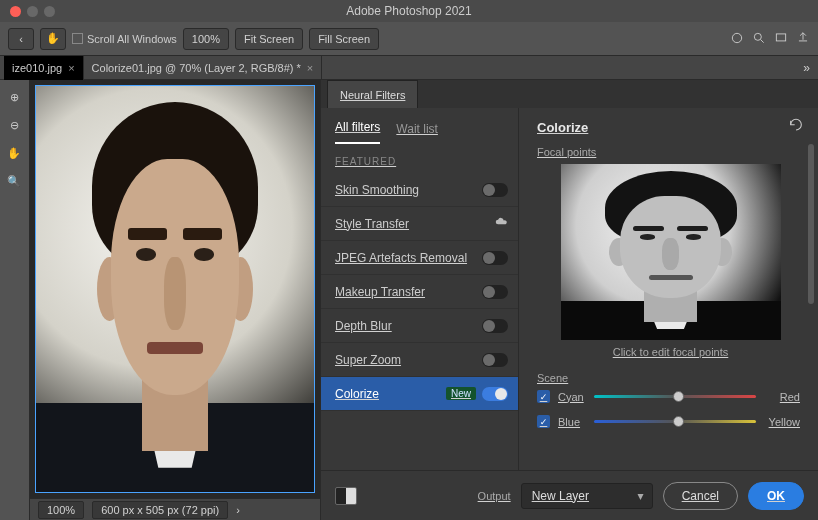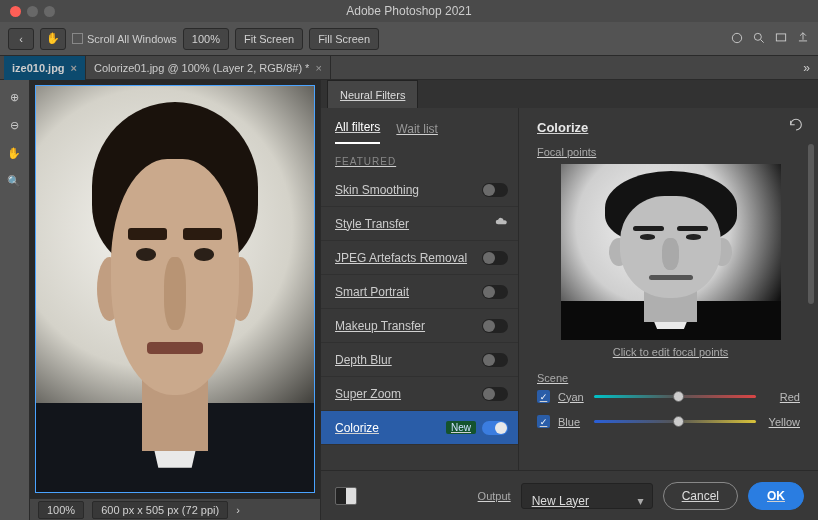--- a/index.html
+++ b/index.html
@@ -12,21 +12,21 @@
 .app-title { position:absolute; left:0; right:0; text-align:center; color:#ccc; font-size:12px; pointer-events:none; }
 
 .toolbar { height: 34px; background: #535353; display: flex; align-items: center; padding: 0 8px; gap: 6px; border-bottom: 1px solid #2a2a2a; }
 .tool-btn { height: 22px; padding: 0 8px; background: #454545; border: 1px solid #2a2a2a; border-radius: 3px; color: #d1d1d1; display:flex; align-items:center; font-size:11px; cursor:pointer; }
 .tool-icon-btn { width:26px; height:22px; background:#454545; border:1px solid #2a2a2a; border-radius:3px; display:flex; align-items:center; justify-content:center; cursor:pointer; color:#d1d1d1;}
 .toolbar-right { margin-left:auto; display:flex; gap:8px; align-items:center; color:#ccc; }
 .icon-sm svg { width:14px; height:14px; stroke:#d1d1d1; fill:none; }
 
 .tabstrip { height: 24px; background: #454545; display:flex; align-items:center; padding-left:4px; border-bottom:1px solid #2a2a2a; }
 .doc-tab { height:24px; display:flex; align-items:center; padding:0 8px; font-size:11px; color:#ccc; border-right:1px solid #2a2a2a; }
-.doc-tab.inactive { background:#0c4a6e;font-weight:bold; }
+.doc-tab.inactive { background:#000000; }
 .doc-tab .x { margin-left:6px; color:#999; cursor:pointer; }
 .chev { margin-left:auto; padding:0 8px; font-size:12px; color:#ccc; }
 
 .main { display:flex; height: calc(520px - 22px - 34px - 24px); }
 
 .leftbar { width:30px; background:#535353; border-right:1px solid #2a2a2a; display:flex; flex-direction:column; align-items:center; gap:10px; padding-top:8px;}
 .leftbar .ic { width:18px; height:18px; display:flex; align-items:center; justify-content:center; cursor:pointer; color:#ccc; }
 
 .canvas-area { flex:0 0 290px; background:#282828; display:flex; flex-direction:column; }
 .canvas-viewport { flex:1; display:flex; align-items:center; justify-content:center; padding:4px; }
@@ -67,21 +67,21 @@
 .sl-lbl { width:28px; font-size:11px; color:#bbb; }
 .sl-lbl-r { width:36px; font-size:11px; color:#bbb; text-align:right;}
 .track { flex:1; height:3px; border-radius:2px; position:relative; cursor:pointer;}
 .track.cyan-red { background:linear-gradient(90deg,#00c2c7,#555 50%,#d94545);}
 .track.blue-yell { background:linear-gradient(90deg,#2a5fd8,#555 50%,#d8c23a);}
 .thumb{position:absolute;top:-4px;width:11px;height:11px;border-radius:50%;background:#ccc;border:1px solid #666;}
 
 .bottom-bar { height:50px; background:#383838; border-top:1px solid #2a2a2a; display:flex; align-items:center; padding:0 14px; gap:10px; }
 .preview-ic{width:22px;height:18px;border:1px solid #666;border-radius:2px;cursor:pointer;background:linear-gradient(90deg,#222 50%,#ddd 50%);}
 .out-lbl{margin-left:auto;font-size:11px;color:#aaa;}
-.select{height:26px;background:#2d2d2d;border:1px solid #222;border-radius:3px;color:#ddd;padding:0 26px 0 10px;font-size:12px;position:relative;cursor:pointer;min-width:132px;display:flex;align-items:flex-end;}
+.select{height:26px;background:#2d2d2d;border:1px solid #222;border-radius:3px;color:#ddd;padding:0 26px 0 10px;font-size:12px;position:relative;cursor:pointer;min-width:132px;display:flex;align-items:center;}
 .select::after{content:"▾";position:absolute;right:8px;color:#aaa;}
 .btn{height:28px;padding:0 18px;border-radius:14px;font-size:12px;display:flex;align-items:center;cursor:pointer;border:1px solid #888;background:transparent;color:#ddd;}
 .btn.primary{background:#2a7de1;border-color:#2a7de1;color:#fff;font-weight:600;}
 
 .scroll-track{position:absolute;right:4px;top:36px;bottom:10px;width:6px;}
 .scroll-thumb{position:absolute;top:0;width:6px;height:160px;background:#5a5a5a;border-radius:3px;}
 .bg-light{position:absolute;inset:0;background:radial-gradient(circle at 42% 35%, #f5f4f0 0%, #d4d2c9 45%, #1a1916 85%);}
 .hair{position:absolute;left:20%;top:4%;width:60%;height:42%;background:#1a120c;border-radius:50% 50% 40% 40%;}
 .face{position:absolute;left:27%;top:18%;width:46%;height:58%;background:#caa98c;border-radius:44% 44% 48% 48%;}
 .ear{position:absolute;width:9%;height:16%;background:#c19e81;border-radius:50%;}
@@ -139,21 +139,21 @@
         </svg></span>
   </div>
 </div>
 
 <div class="tabstrip">
   <div class="doc-tab inactive">
       <span>ize010.jpg</span>
       <span class="x">×</span>
     </div>
   <div class="doc-tab">
-      <span>Colorize01.jpg @ 100% (Layer 2, RGB/8#) *</span>
+      <span>Colorize01.jpg @ 70% (Layer 2, RGB/8#) *</span>
       <span class="x">×</span>
     </div>
   <div class="chev">»</div>
 </div>
 
 <div class="main">
 
   <div class="leftbar">
     <div class="ic">⊕</div>
     <div class="ic">⊖</div>
@@ -209,24 +209,20 @@
             <span>Style Transfer</span>
             <span class="cloud-ic"><svg viewBox="0 0 24 24">
                 <path d="M7 16a4 4 0 010-8 5 5 0 019.6 1.5A3.5 3.5 0 1118 16H7z"></path>
               </svg></span>
           </div>
         <div class="filter-item">
             <span>JPEG Artefacts Removal</span>
             <span class="toggle"></span>
           </div>
         <div class="filter-item">
-            <span>Smart Portrait</span>
-            <span class="toggle"></span>
-          </div>
-        <div class="filter-item">
             <span>Makeup Transfer</span>
             <span class="toggle"></span>
           </div>
         <div class="filter-item">
             <span>Depth Blur</span>
             <span class="toggle"></span>
           </div>
         <div class="filter-item">
             <span>Super Zoom</span>
             <span class="toggle"></span>

